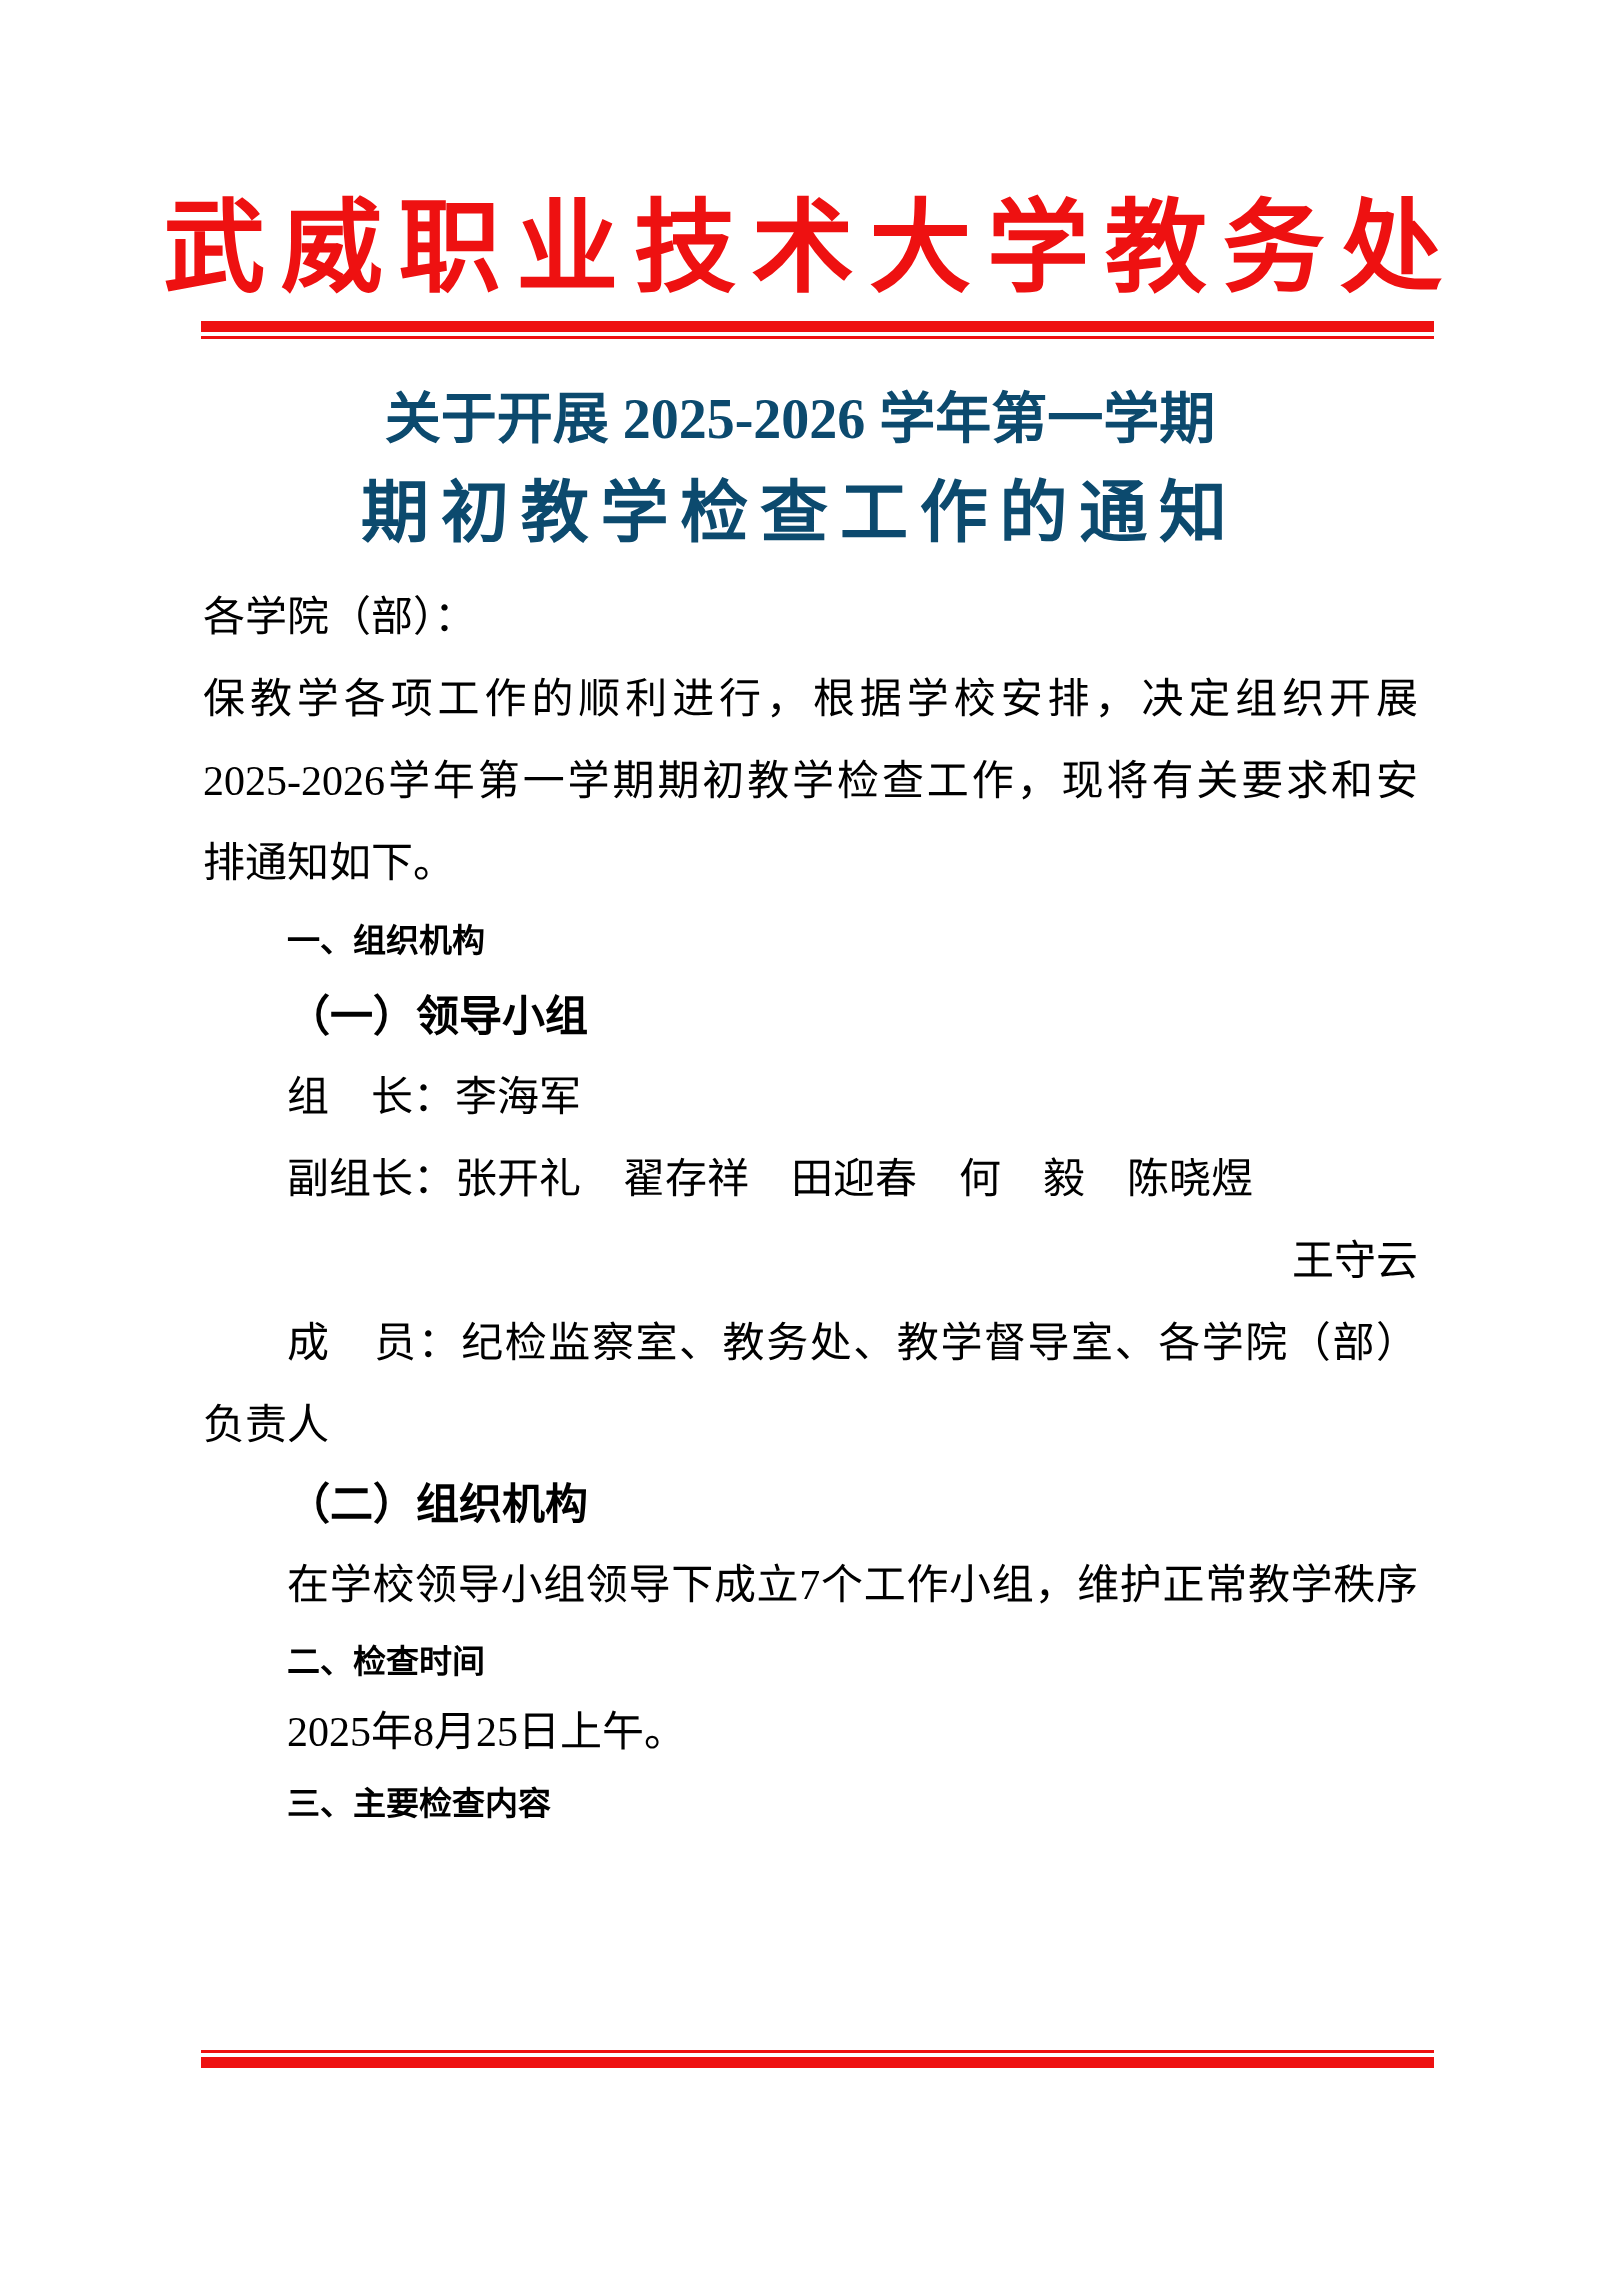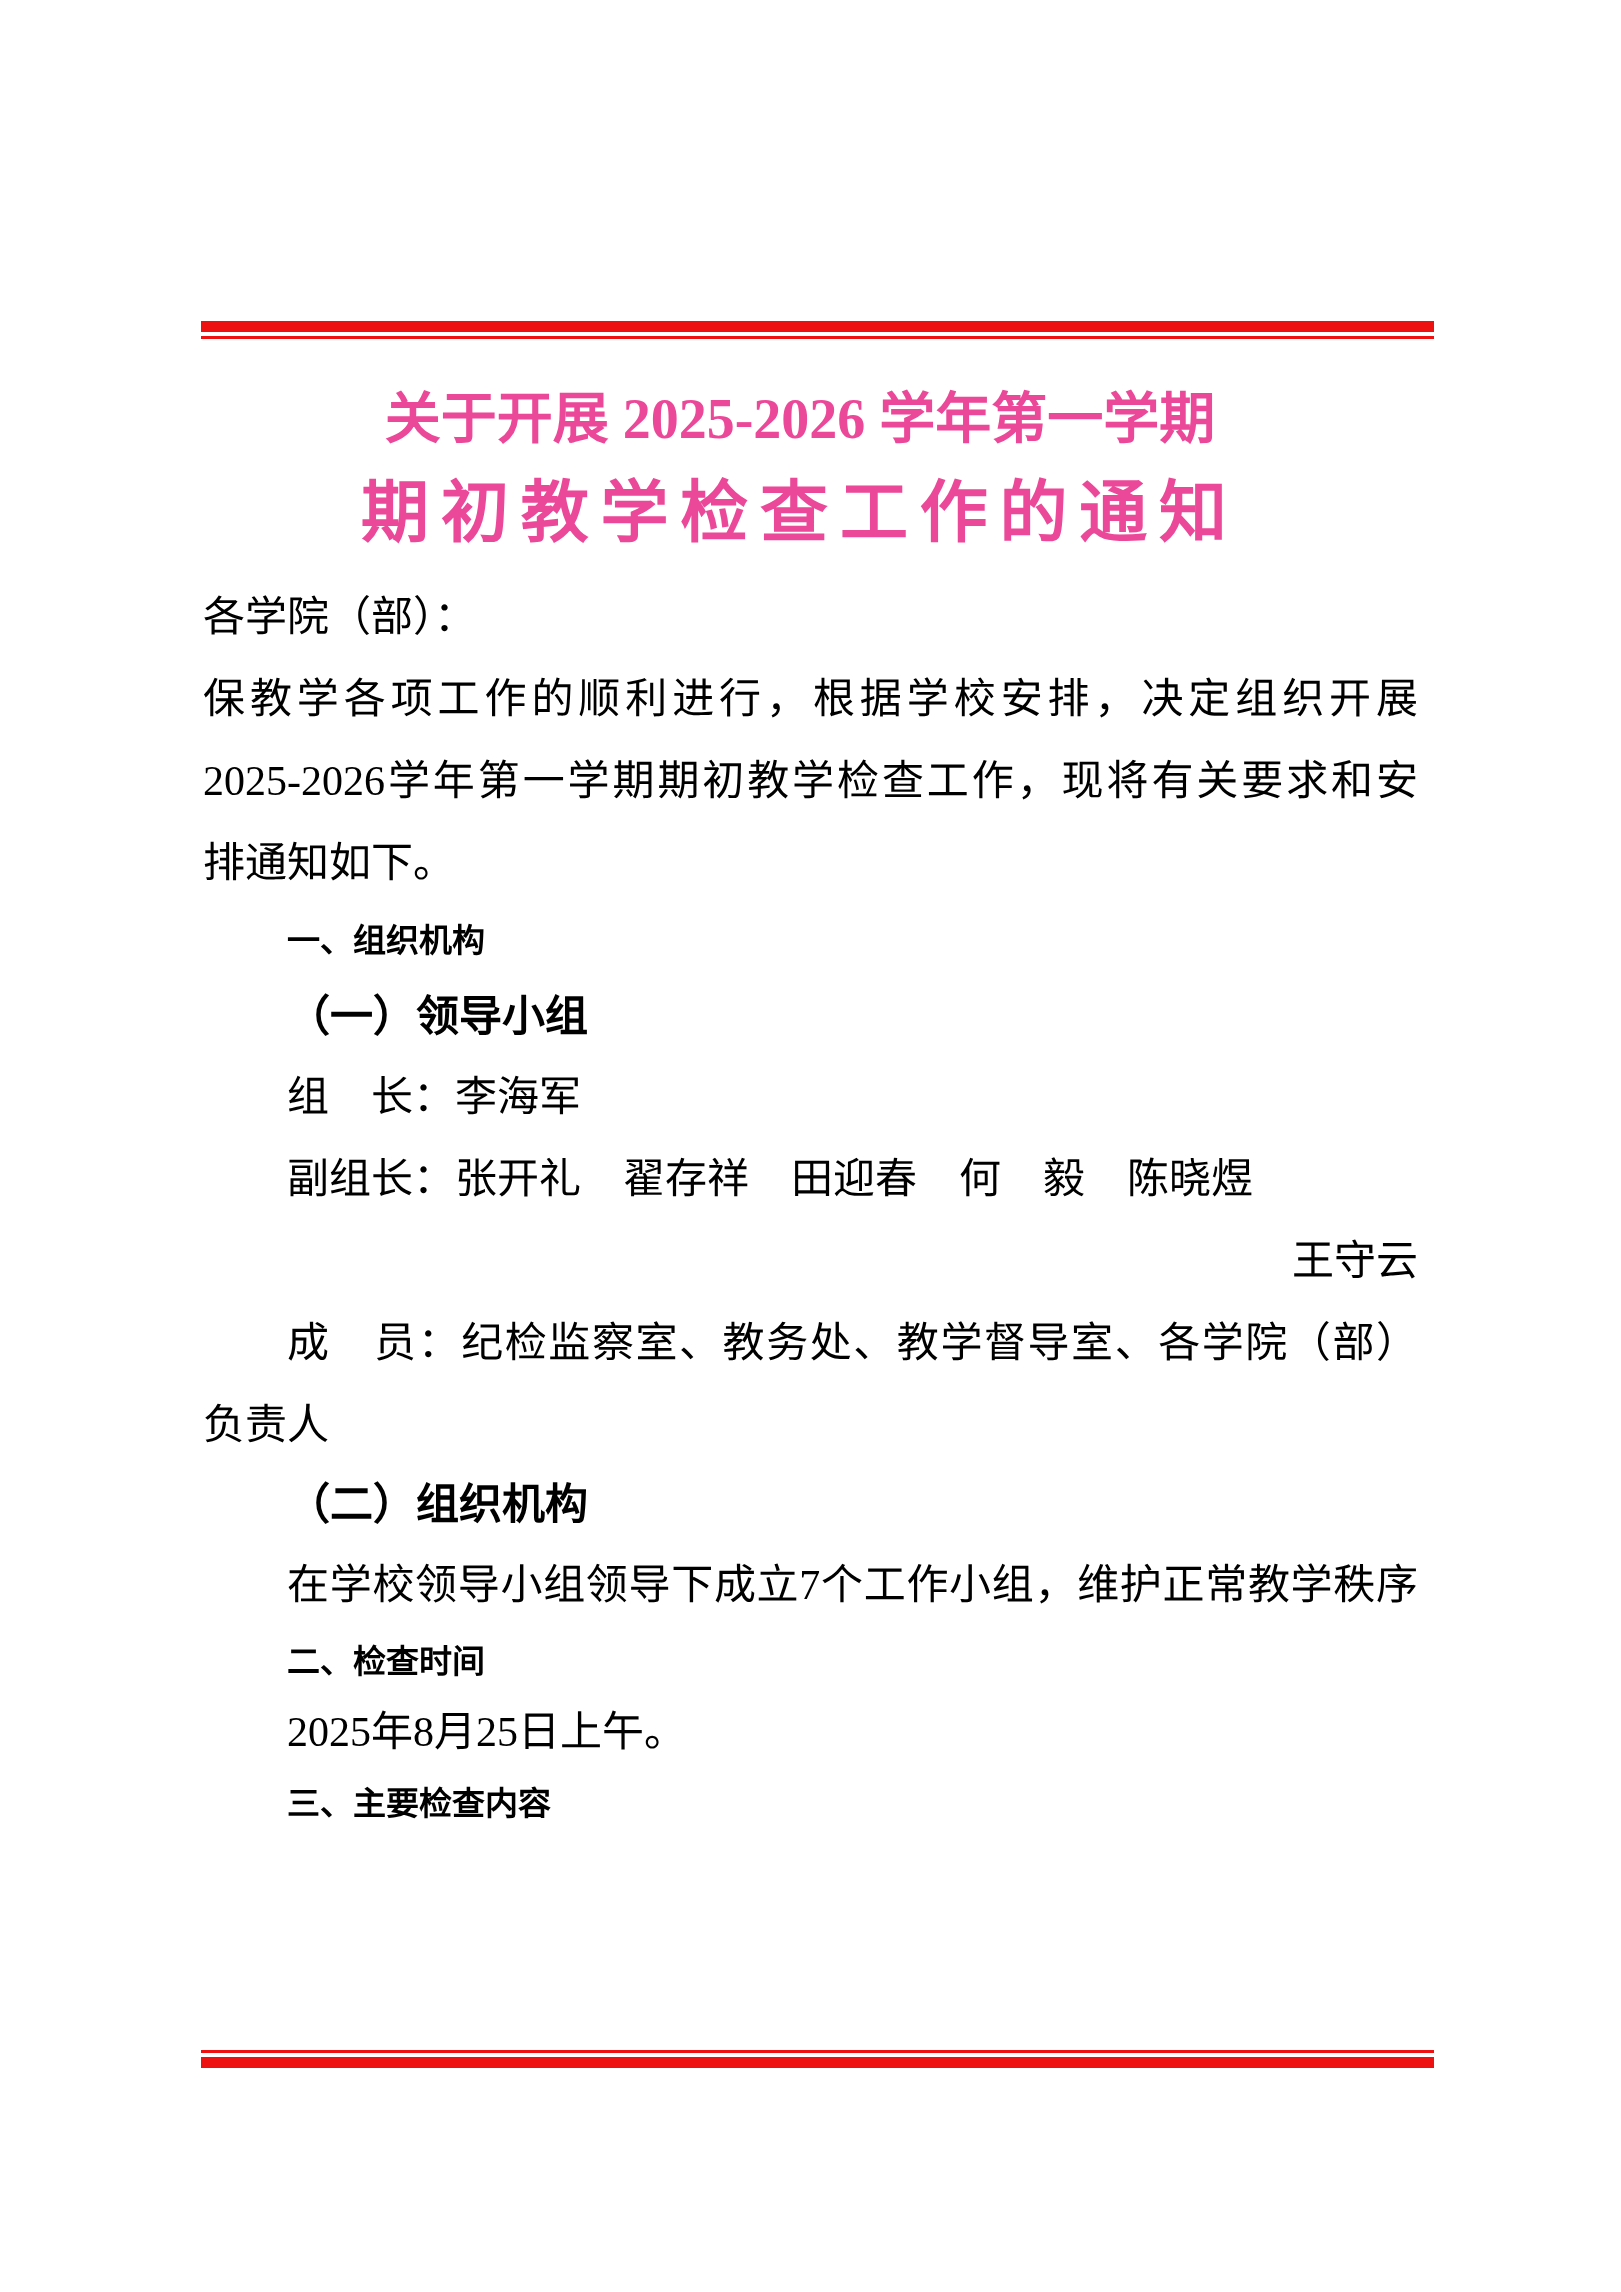--- a/index.html
+++ b/index.html
@@ -52,21 +52,21 @@
 
   
   .doc-title {
     position: absolute;
     top: 372px;
     left: 0;
     width: 1600px;
     text-align: center;
     font-family: "Liberation Serif", serif;
     font-weight: bold;
-    color: #ec4899;
+    color: #0c4a6e;
   }
   .doc-title .t1 {
     font-size: 56px;
     line-height: 94px;
     white-space: nowrap;
   }
   .doc-title .t2 {
     font-size: 68px;
     line-height: 94px;
     letter-spacing: 11.8px;
@@ -105,20 +105,21 @@
     font-size: 43px;
     line-height: 78px;
   }
   .tight { line-height: 71px; }
 </style>
 </head>
 <body>
 
 <div class="page">
 
+  <div class="masthead">武威职业技术大学教务处</div>
 
   <div class="rule rule-top">
     <div class="bar thick"></div>
     <div class="bar-gap"></div>
     <div class="bar thin"></div>
   </div>
 
   <div class="doc-title">
     <div class="t1">关于开展 2025-2026 学年第一学期</div>
     <div class="t2">期初教学检查工作的通知</div>

